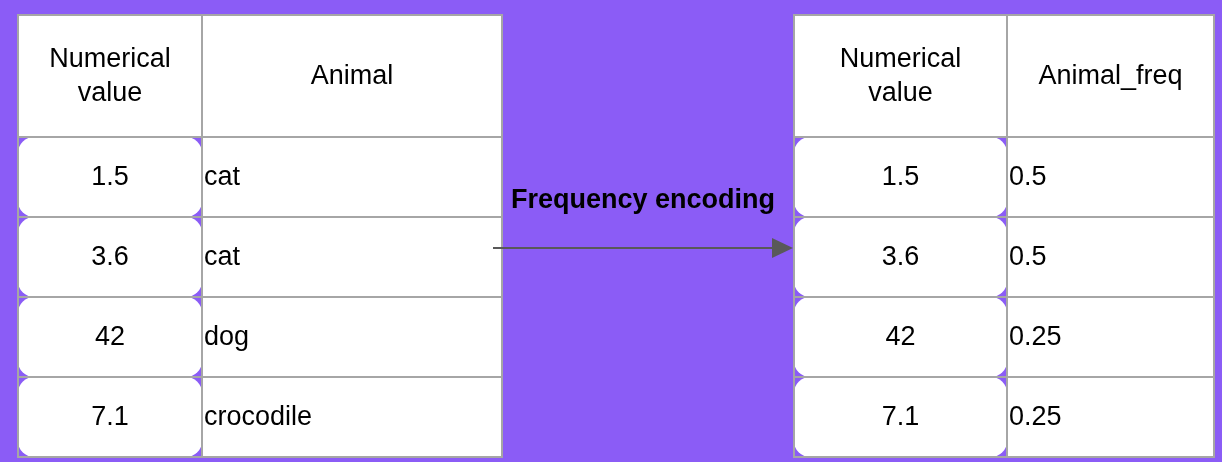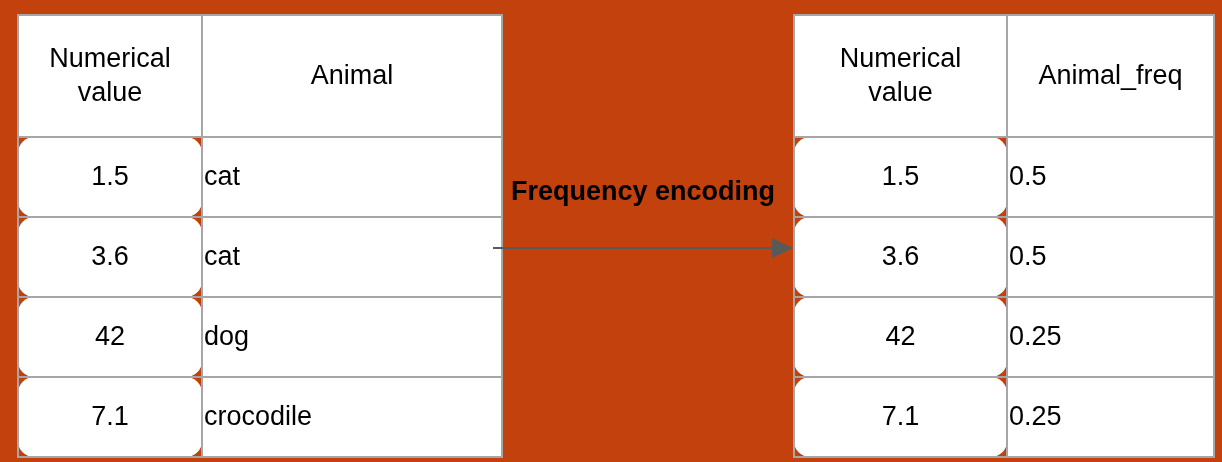--- a/index.html
+++ b/index.html
@@ -5,21 +5,21 @@
   html, body {
     margin: 0;
     padding: 0;
     background: #ffffff;
     font-family: "Liberation Sans", "DejaVu Sans", sans-serif;
   }
   .canvas {
     position: relative;
     width: 1222px;
     height: 462px;
-    background: #c2410c;
+    background: #8b5cf6;
     overflow: hidden;
   }
   table.tbl {
     position: absolute;
     border-collapse: collapse;
     table-layout: fixed;
   }
   table.tbl td {
     border: 2px solid #a6a6a6;
     background: #ffffff;
@@ -40,21 +40,21 @@
   #left-table  { left: 17px;  top: 14px; }
   #left-table  .col-a { width: 180px; }
   #left-table  .col-b { width: 296px; }
   #right-table { left: 793px; top: 14px; }
   #right-table .col-a { width: 209px; }
   #right-table .col-b { width: 203px; }
 
   .arrow-label {
     position: absolute;
     left: 493px;
-    top: 176px;
+    top: 184px;
     width: 300px;
     text-align: center;
     font-size: 27px;
     font-weight: bold;
     color: #000000;
     white-space: nowrap;
   }
   .arrow-line {
     position: absolute;
     left: 493px;

